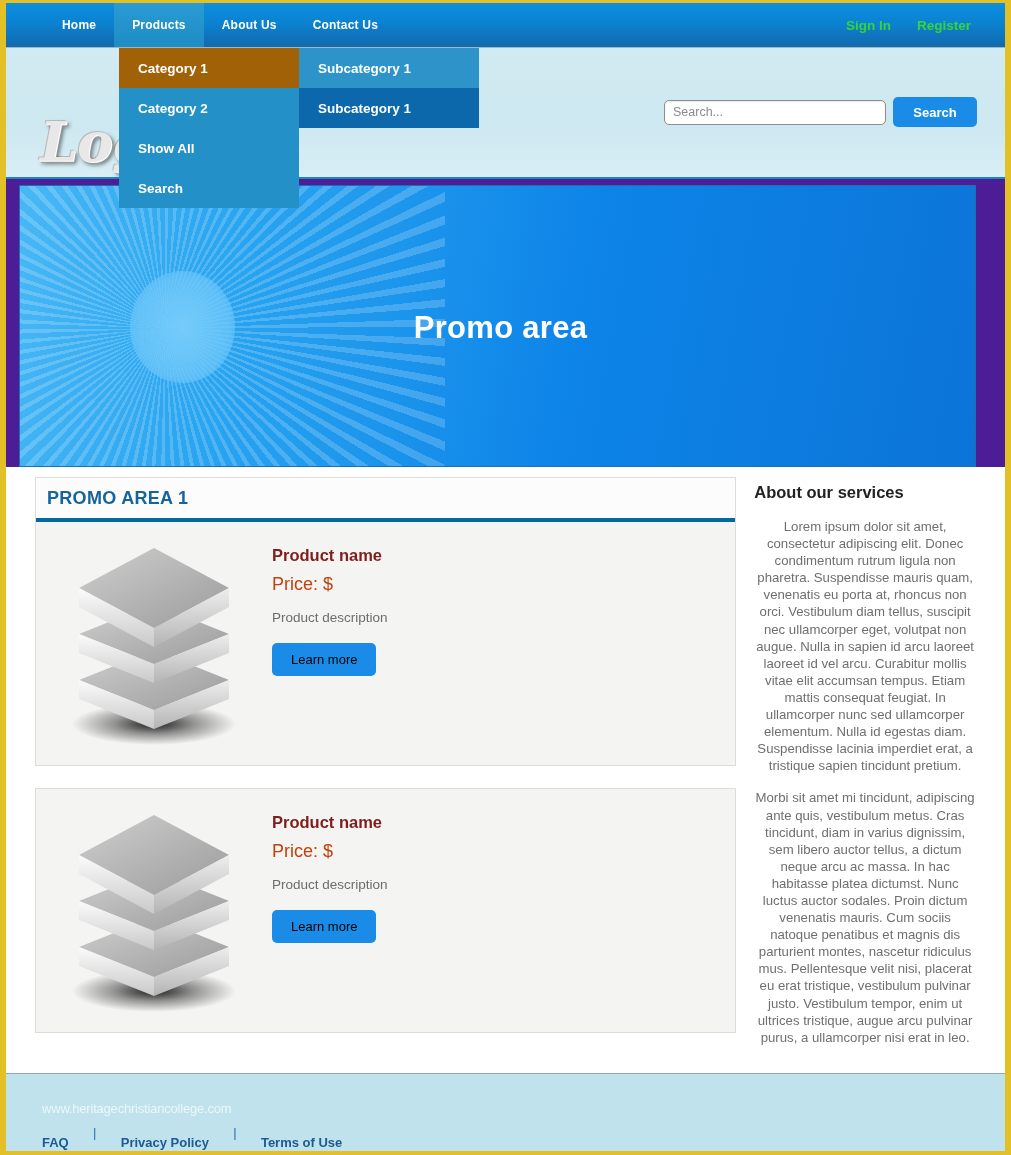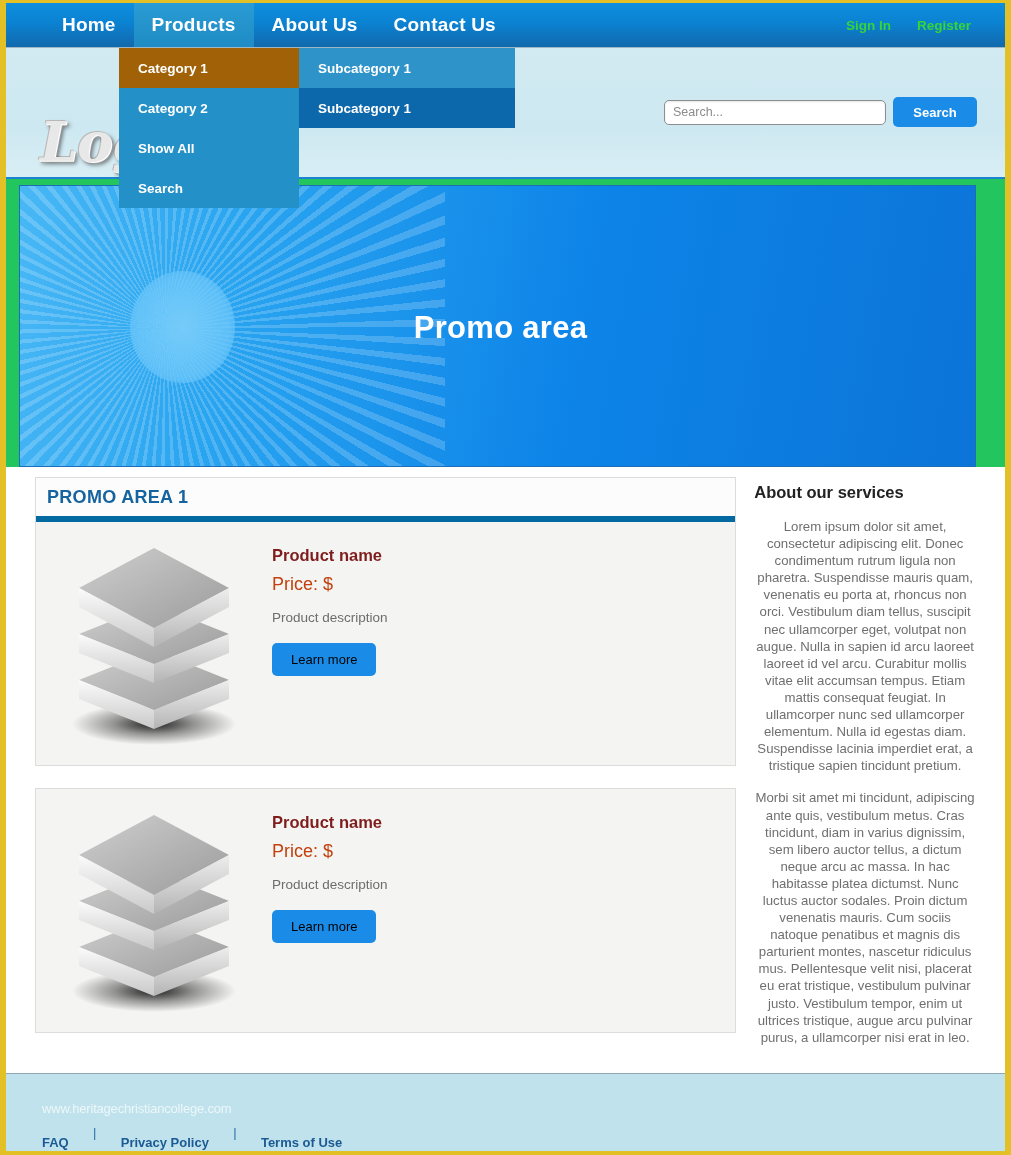--- a/index.html
+++ b/index.html
@@ -33,21 +33,21 @@
     display: flex;
     align-items: stretch;
     z-index: 60;
   }
   .nav-left { display: flex; align-items: stretch; margin-left: 38px; }
   .nav-item {
     display: flex;
     align-items: center;
     padding: 0 18px;
     color: #ffffff;
-    font-size: 19px;
+    font-size: 12px;
     font-weight: bold;
     letter-spacing: .2px;
     cursor: pointer;
     white-space: nowrap;
   }
   .nav-item.active {
     background: linear-gradient(to bottom, #2a9bd4 0%, #1f8cc4 100%);
   }
   .nav-right {
     margin-left: auto;
@@ -83,21 +83,21 @@
     background: #2390c7;
     cursor: pointer;
     white-space: nowrap;
   }
   .dd-item.hl { background: #a16207; }
 
   .subdropdown {
     position: absolute;
     top: 45px;
     left: 293px;
-    width: 216px;
+    width: 180px;
     z-index: 71;
   }
   .sub-item {
     height: 40px;
     display: flex;
     align-items: center;
     padding-left: 19px;
     color: #ffffff;
     font-size: 13.5px;
     font-weight: bold;
@@ -160,21 +160,21 @@
     border-radius: 5px;
     background: #1a8ce8;
     color: #fff;
     font-size: 13px;
     font-weight: bold;
     font-family: "Liberation Sans", sans-serif;
     cursor: pointer;
   }
 
   
-  .banner-outer { padding: 6px 29px 0 13px; background: #22c55e; }
+  .banner-outer { padding: 6px 29px 0 13px; background: #4c1d95; }
   .banner {
     position: relative;
     height: 282px;
     border: 1px solid #1c6fb5;
     background: linear-gradient(100deg, #48b7f5 0%, #2aa5f0 22%, #0d84e8 58%, #0c74d8 100%);
     overflow: hidden;
   }
   .rays {
     position: absolute;
     left: -135px; top: -130px;
@@ -217,21 +217,21 @@
     border: 1px solid #dcdcdc;
     background: #ffffff;
     margin-bottom: 22px;
   }
   .card-head {
     height: 44px;
     display: flex;
     align-items: center;
     padding-left: 11px;
     background: #fcfcfc;
-    border-bottom: 6px solid #0369a1;
+    border-bottom: 4px solid #0369a1;
   }
   .card-head-title {
     color: #15639f;
     font-size: 18px;
     font-weight: bold;
     letter-spacing: .3px;
   }
   .card-body {
     display: flex;
     background: #f4f4f3;

